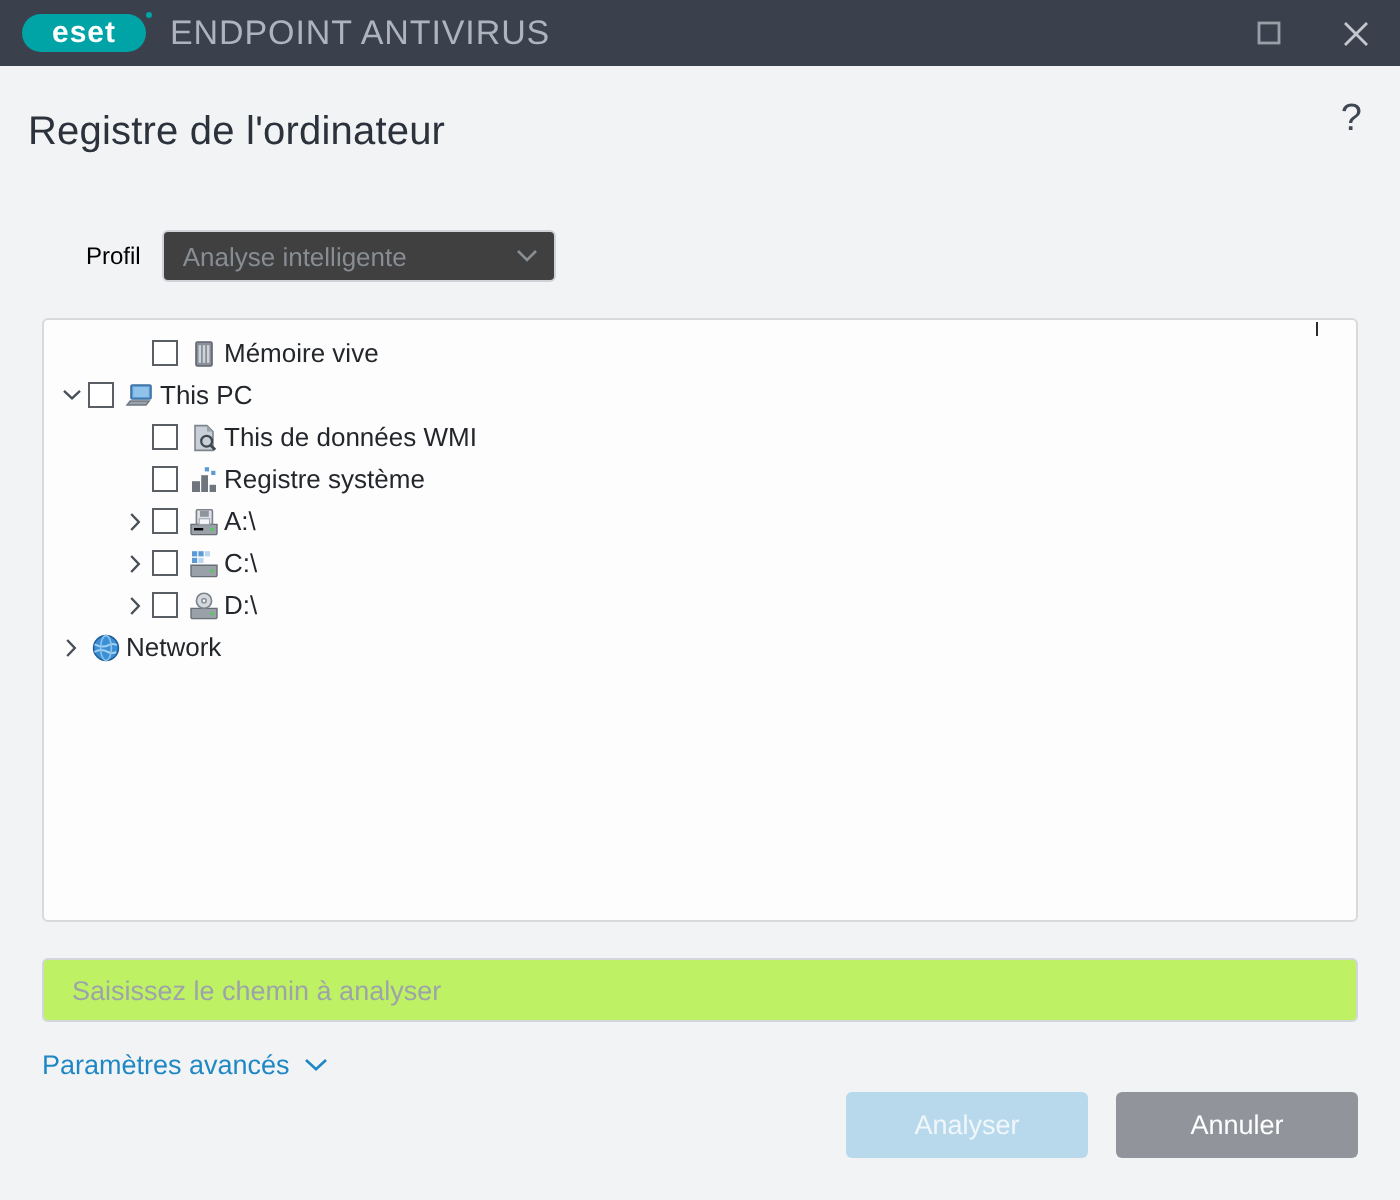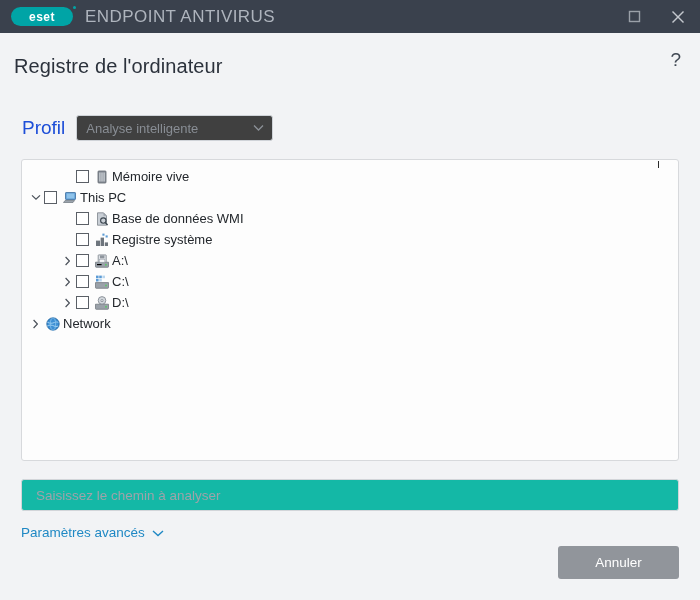--- a/index.html
+++ b/index.html
@@ -26,21 +26,21 @@
     width: 62px; height: 19px;
     background: #00a4a6;
     border-radius: 10px;
     display: flex;
     align-items: center;
     justify-content: center;
     flex: 0 0 auto;
   }
   #logo-text {
     color: #ffffff;
-    font-size: 12px;
+    font-size: 15px;
     font-weight: bold;
     letter-spacing: 0.5px;
     line-height: 1;
     font-family: "Liberation Sans", sans-serif;
   }
   #logo-dot {
     position: absolute;
     top: -1px; right: -3px;
     width: 3px; height: 3px;
     background: #00a4a6;
@@ -93,23 +93,24 @@
 
   
   #profile-row {
     display: flex;
     align-items: center;
     padding: 0 0 0 22px;
     margin-top: 30px;
     height: 26px;
   }
   #profile-label {
-    font-size: 19px;
-    color: #1d4ed8;
+    font-size: 12px;
+    color: #000000;
     margin-right: 11px;
+    margin-left: 21px;
   }
   #profile-select {
     position: relative;
     width: 197px;
     height: 26px;
     background: #404040;
     border: 1px solid #cfd3d8;
     border-radius: 3px;
     display: flex;
     align-items: center;
@@ -188,21 +189,21 @@
   .tlabel {
     font-size: 13px;
     color: #23272c;
     line-height: 1;
   }
 
   
   #path-input {
     margin: 18px 21px 0 21px;
     height: 32px;
-    background: #14b8a6;
+    background: #bef264;
     border: 1px solid #d2d5d9;
     border-radius: 3px;
     display: flex;
     align-items: center;
     padding: 0 12px;
   }
   #path-input input {
     border: none;
     outline: none;
     width: 100%;
@@ -334,21 +335,21 @@
         <span class="twisty spacer"></span>
         <span class="tcheck"></span>
         <span class="ticon">
           <svg width="16" height="16" viewBox="0 0 16 16">
             <path d="M3.5 1.8h6l3 3v9.4h-9z" fill="#c9cfd6" stroke="#7d848c" stroke-width="0.8"></path>
             <path d="M9.5 1.8v3h3z" fill="#9ba2aa"></path>
             <circle cx="9.3" cy="9.6" r="2.7" fill="none" stroke="#3d4750" stroke-width="1.1"></circle>
             <line x1="11.4" y1="11.7" x2="13.6" y2="13.9" stroke="#3d4750" stroke-width="1.4"></line>
           </svg>
         </span>
-        <span class="tlabel">Base de données WMI</span>
+        <span class="tlabel">This de données WMI</span>
       </div>
       <div class="tree-row indent-2">
         <span class="twisty spacer"></span>
         <span class="tcheck"></span>
         <span class="ticon">
           <svg width="16" height="16" viewBox="0 0 16 16">
             <rect x="2" y="8.6" width="4" height="5.4" fill="#6e757d"></rect>
             <rect x="6.6" y="5.6" width="3.4" height="8.4" fill="#6e757d"></rect>
             <rect x="10.8" y="10.4" width="3.2" height="3.6" fill="#6e757d"></rect>
             <rect x="8.4" y="1.6" width="2.1" height="2.1" fill="#5b9bd5"></rect>
@@ -443,17 +444,18 @@
   <span id="adv-label">Paramètres avancés</span>
   <span>
     <svg width="12" height="7" viewBox="0 0 12 7">
       <polyline points="1,1 6,5.6 11,1" fill="none" stroke="#1f88c4" stroke-width="1.35"></polyline>
     </svg>
   </span>
 </div>
 
 
 <div id="footer">
+  <div class="btn" id="btn-scan">Analyser</div>
   <div class="btn" id="btn-cancel">Annuler</div>
 </div>
 
 
 
 
 </body></html>

